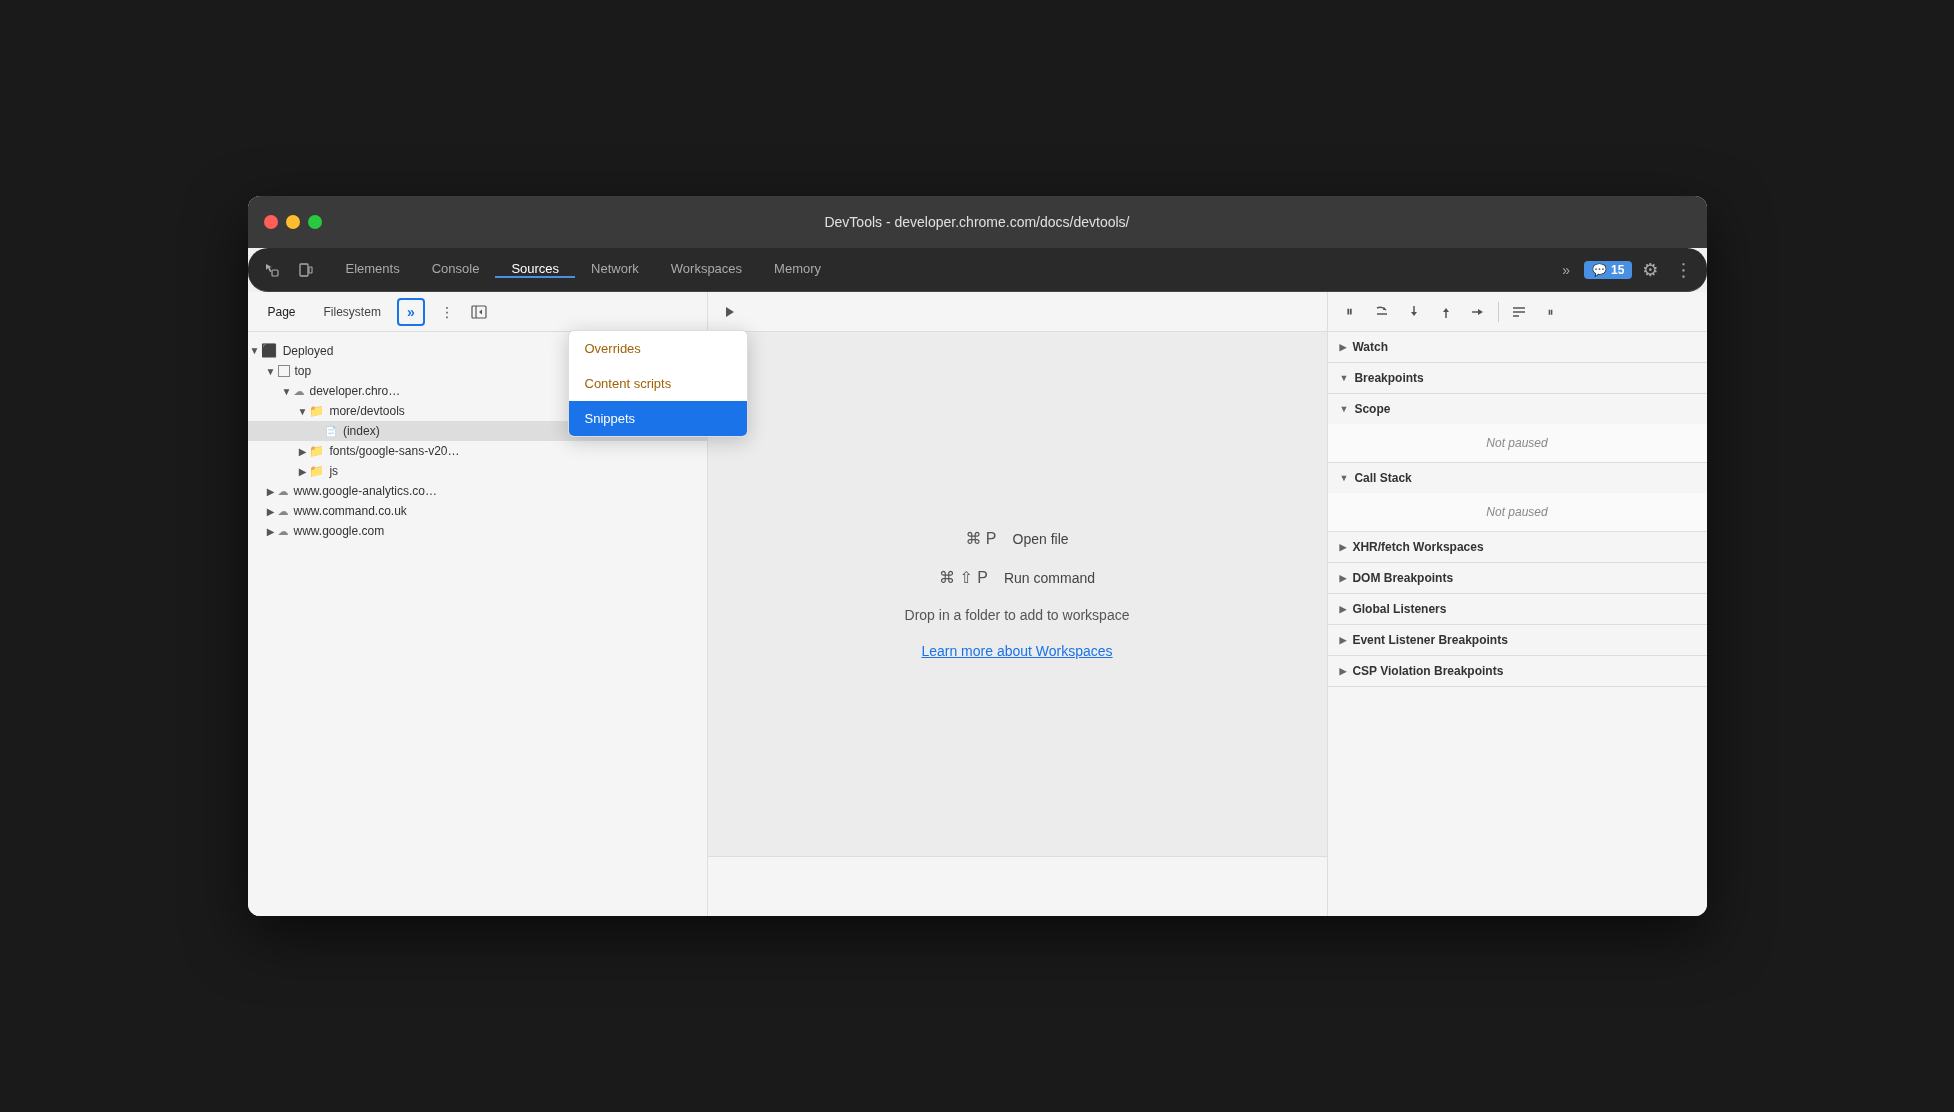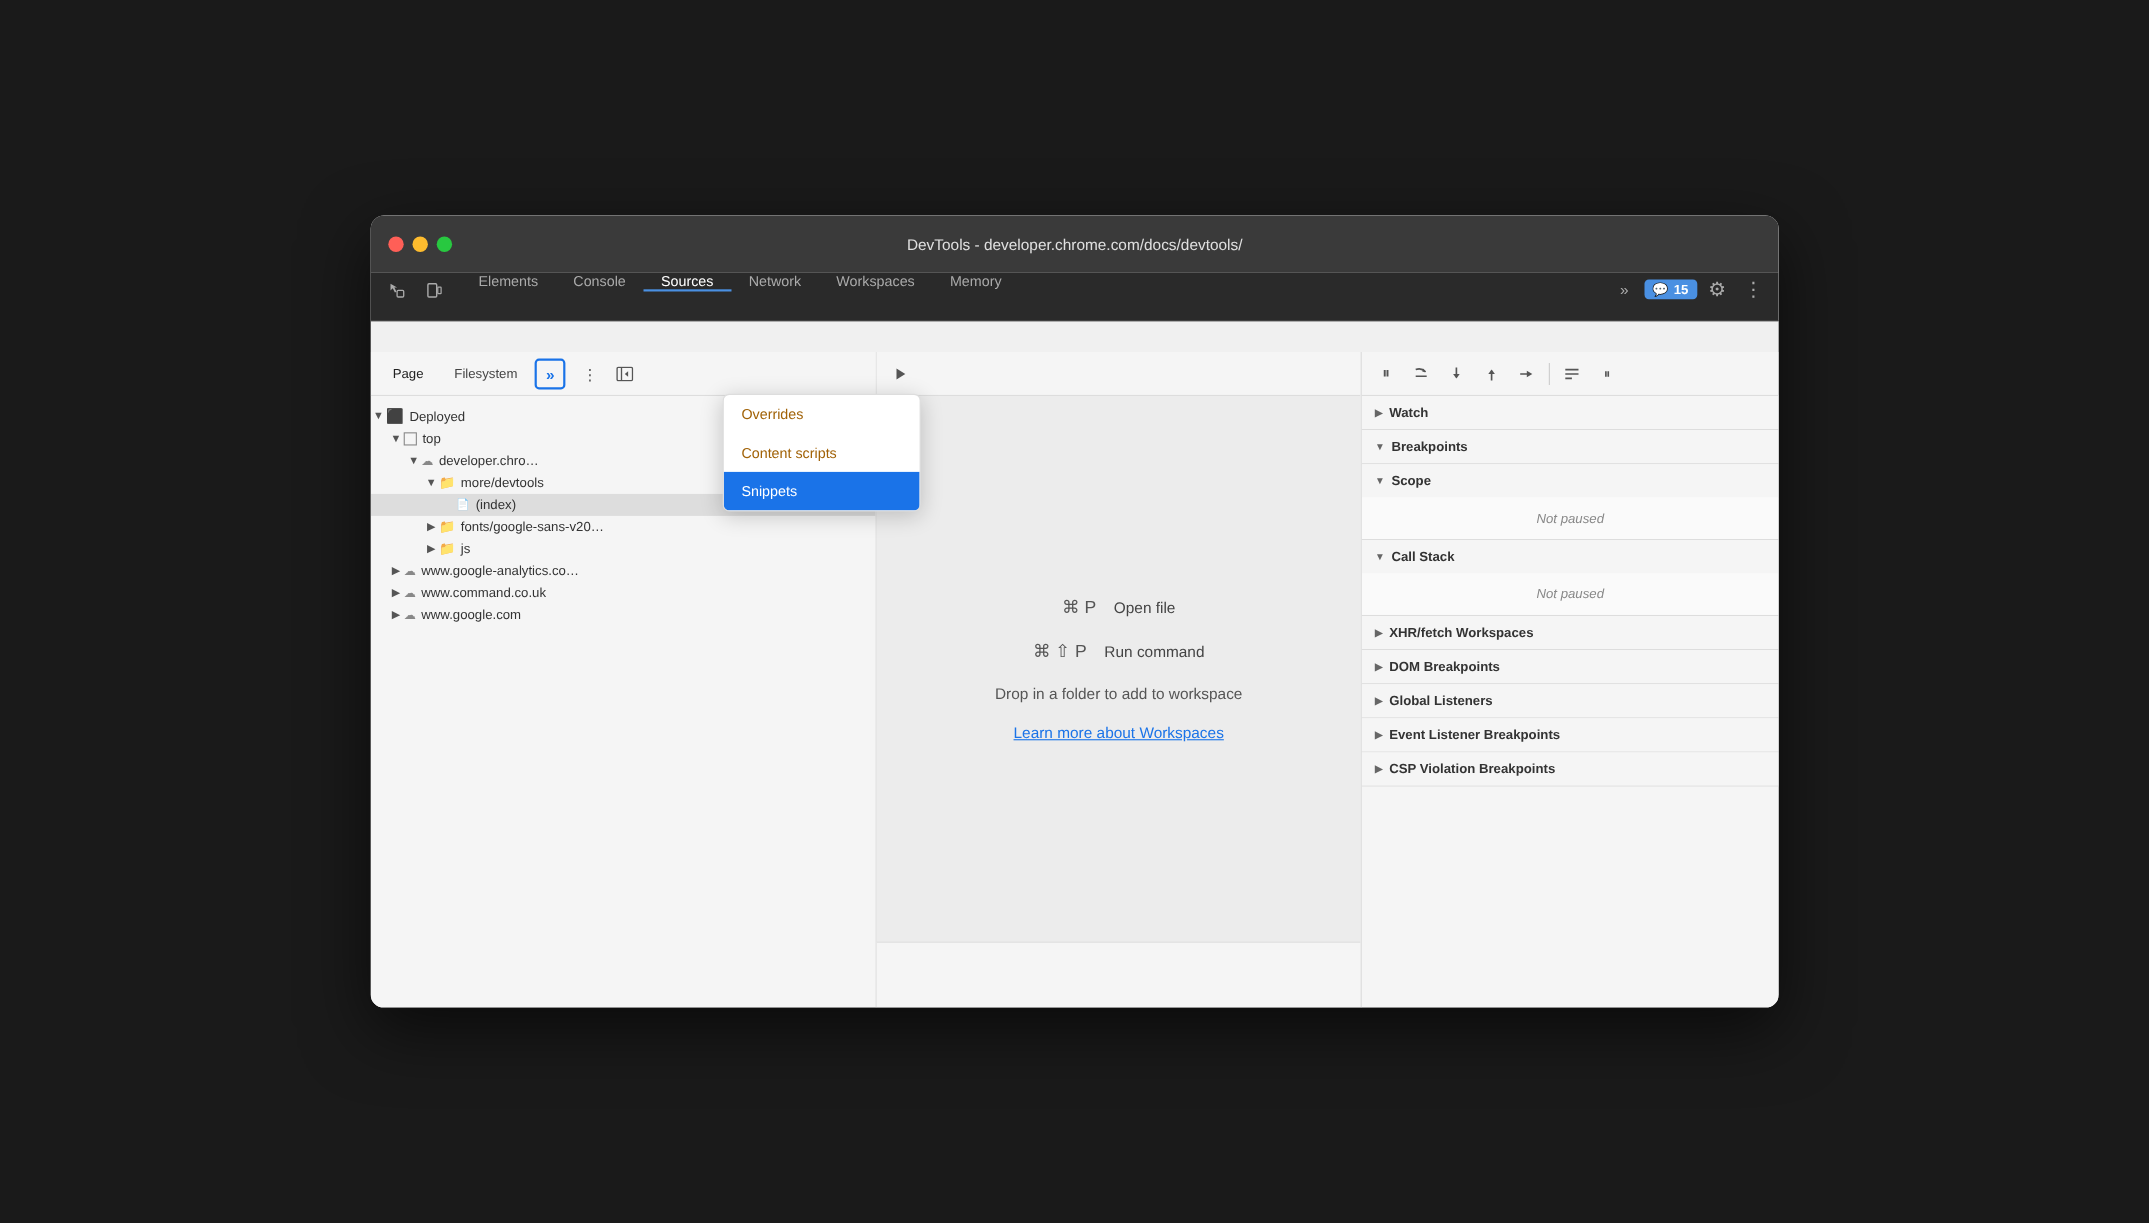--- a/index.html
+++ b/index.html
@@ -6,21 +6,21 @@
     body {
       background: #1a1a1a;
       display: flex;
       justify-content: center;
       align-items: center;
       min-height: 100vh;
       font-family: -apple-system, BlinkMacSystemFont, 'Helvetica Neue', Arial, sans-serif;
     }
 
     .window {
-      width: 1280px;
+      width: 1459px;
       height: 720px;
       background: #f0f0f0;
       border-radius: 12px;
       overflow: hidden;
       box-shadow: 0 20px 60px rgba(0,0,0,0.6);
       display: flex;
       flex-direction: column;
     }
 
     
@@ -54,24 +54,25 @@
       font-size: 14px;
       font-weight: 500;
       white-space: nowrap;
     }
 
     
     .tab-bar {
       background: #2a2a2a;
       height: 44px;
       display: flex;
-      align-items: flex-start;
+      align-items: center;
       padding: 0 8px;
       flex-shrink: 0;
       border-bottom: 1px solid #444;
+      border-radius: 20px;
     }
     .tab-bar-left {
       display: flex;
       align-items: center;
       gap: 2px;
       margin-right: 8px;
     }
     .icon-btn {
       width: 32px;
       height: 32px;
@@ -143,21 +144,20 @@
       font-size: 18px;
       cursor: pointer;
       padding: 4px 6px;
     }
 
     
     .main-content {
       display: flex;
       flex: 1;
       overflow: hidden;
-      margin-top: 28px;
     }
 
     
     .left-panel {
       width: 460px;
       display: flex;
       flex-direction: column;
       background: #f5f5f5;
       border-right: 1px solid #ddd;
       flex-shrink: 0;

